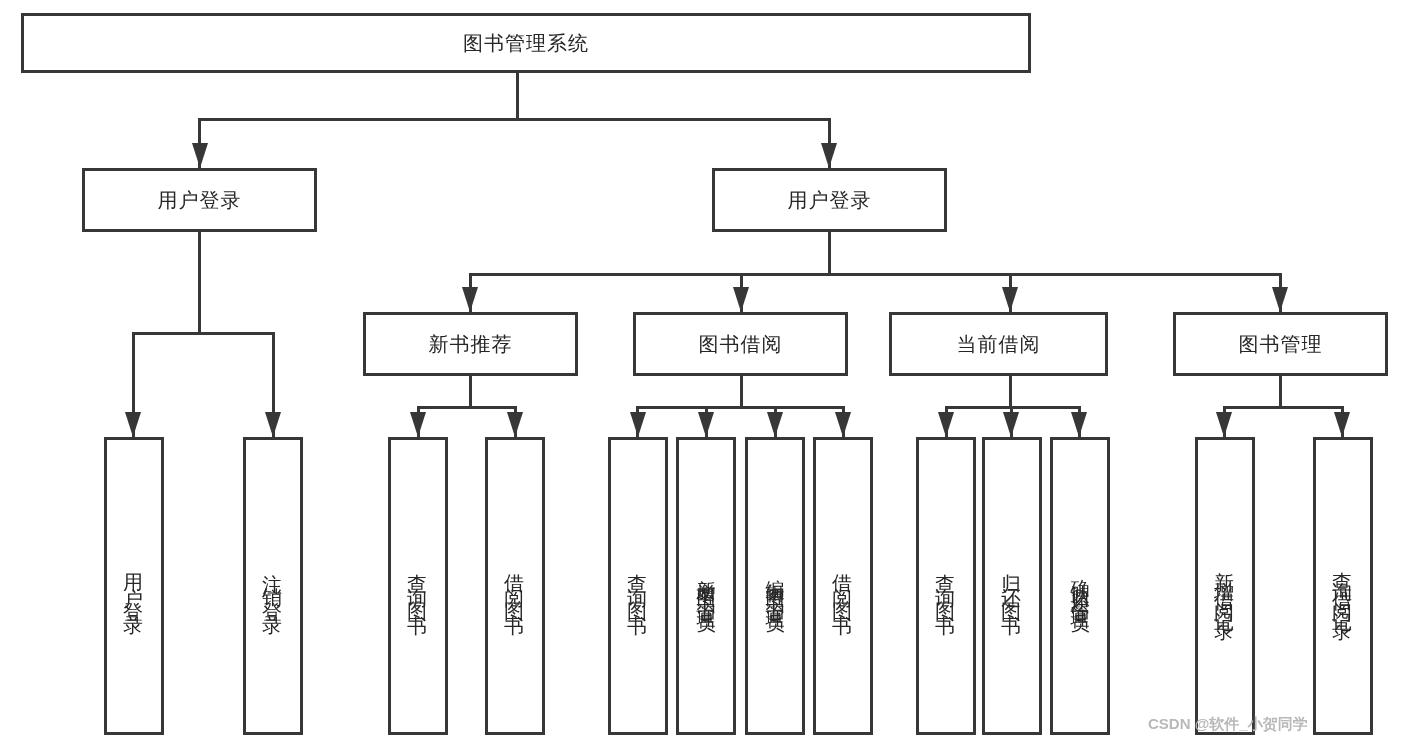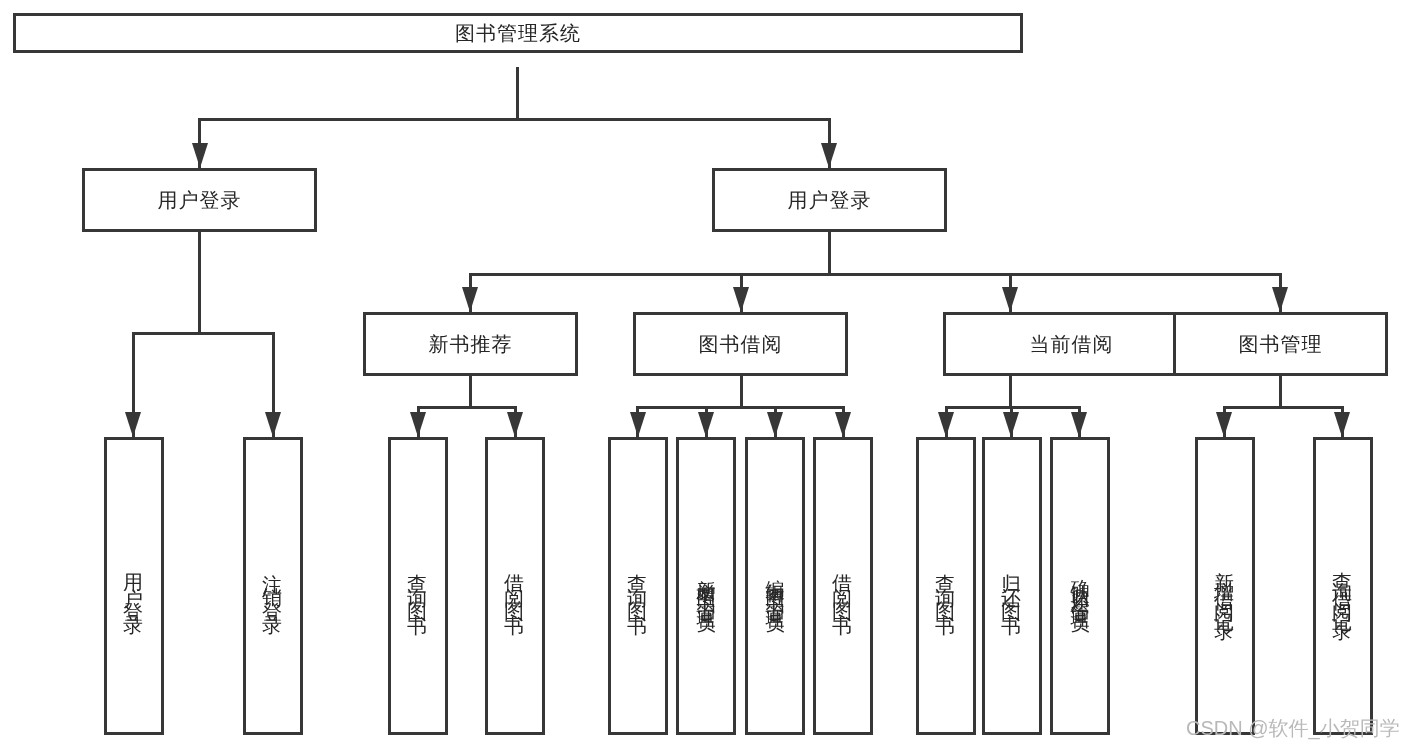--- a/index.html
+++ b/index.html
@@ -42,27 +42,28 @@
   .vline { width: 3px; }
   .arrow {
     position: absolute;
     width: 0; height: 0;
     border-left: 8px solid transparent;
     border-right: 8px solid transparent;
     border-top: 25px solid var(--line);
   }
   .watermark {
     position: absolute;
-    left: 1186px;
+    left: 1148px;
     top: 715px;
     width: 215px;
-    font-size: 20px;
+    font-size: 15px;
     color: var(--watermark);
     white-space: nowrap;
     z-index: 5;
+    font-weight: bold;
   }
 </style>
 </head>
 <body>
 
 <div class="canvas">
 
   <div class="vline" style="left:516px;top:67px;height:53px"></div>
   <div class="hline" style="left:198px;top:118px;width:633px"></div>
   <div class="vline" style="left:198px;top:118px;height:50px"></div>
@@ -115,41 +116,41 @@
   <div class="vline" style="left:1078px;top:406px;height:31px"></div>
   <div class="arrow" style="left:1071px;top:412px"></div>
 
   <div class="vline" style="left:1279px;top:376px;height:33px"></div>
   <div class="hline" style="left:1223px;top:406px;width:120px"></div>
   <div class="vline" style="left:1223px;top:406px;height:31px"></div>
   <div class="arrow" style="left:1216px;top:412px"></div>
   <div class="vline" style="left:1341px;top:406px;height:31px"></div>
   <div class="arrow" style="left:1334px;top:412px"></div>
 
-  <div class="box" style="left:13px;top:13px;width:1010px;height:40px">
+  <div class="box" style="left:21px;top:13px;width:1010px;height:60px">
     <span>图书管理系统</span>
   </div>
 
   <div class="box" style="left:82px;top:168px;width:235px;height:64px">
     <span>用户登录</span>
   </div>
 
   <div class="box" style="left:712px;top:168px;width:235px;height:64px">
     <span>用户登录</span>
   </div>
 
   <div class="box" style="left:363px;top:312px;width:215px;height:64px">
     <span>新书推荐</span>
   </div>
 
   <div class="box" style="left:633px;top:312px;width:215px;height:64px">
     <span>图书借阅</span>
   </div>
 
-  <div class="box" style="left:943px;top:312px;width:257px;height:64px">
+  <div class="box" style="left:889px;top:312px;width:219px;height:64px">
     <span>当前借阅</span>
   </div>
 
   <div class="box" style="left:1173px;top:312px;width:215px;height:64px">
     <span>图书管理</span>
   </div>
 
   <div class="box vbox" style="left:104px;top:437px;width:60px;height:298px">
     <span>用户登录</span>
   </div>

